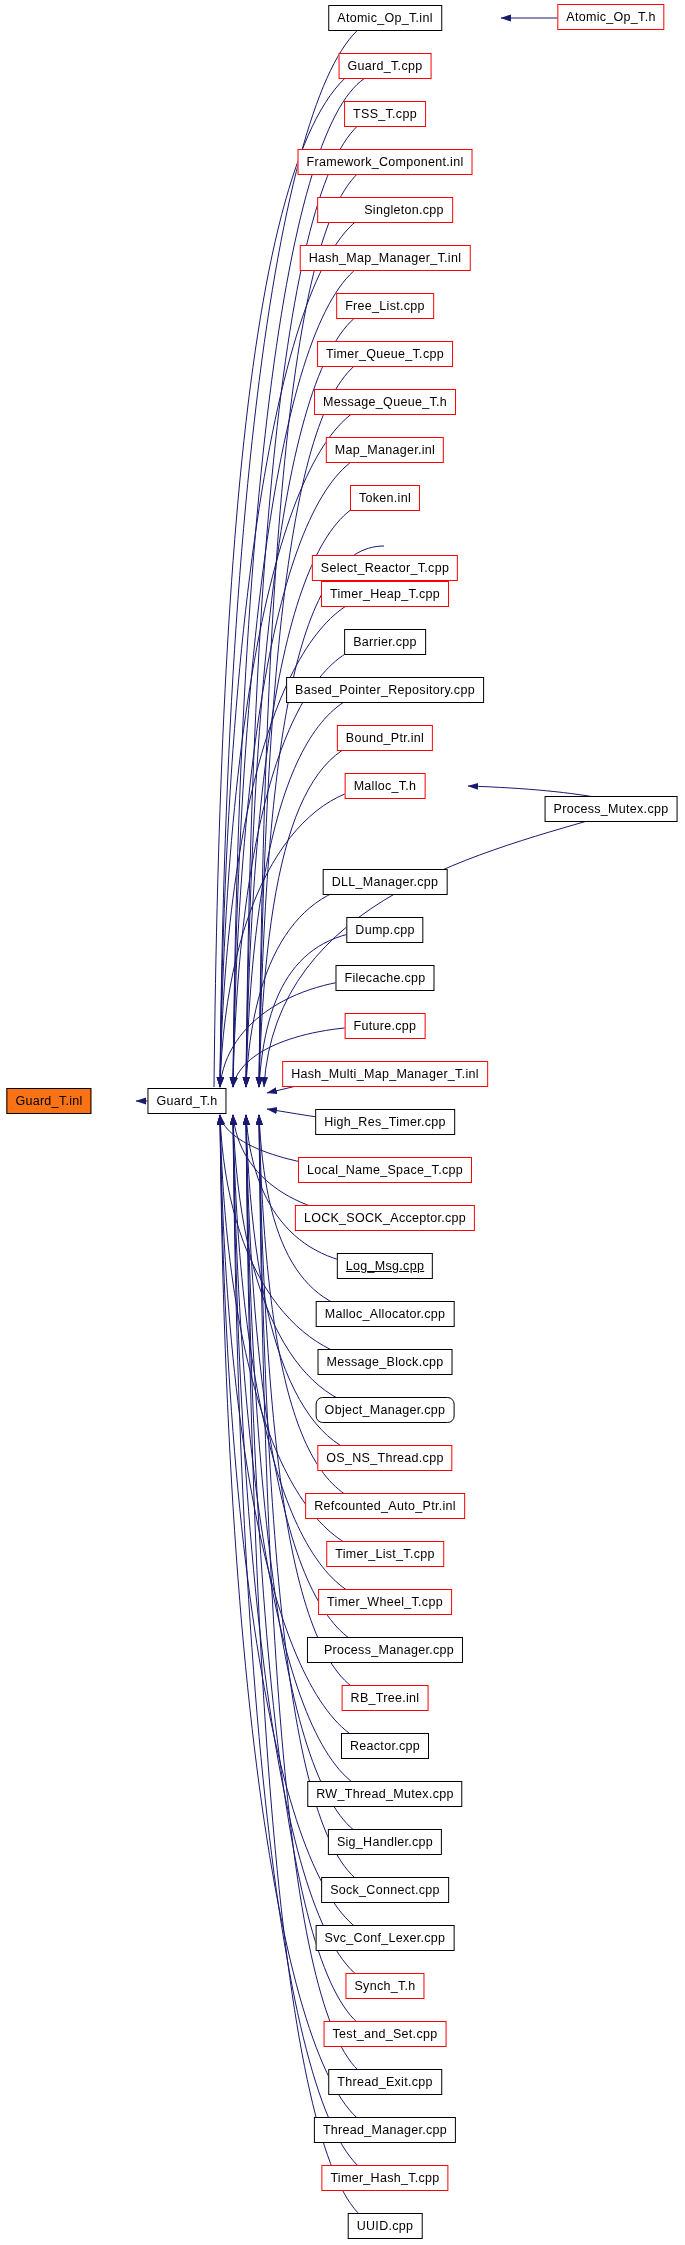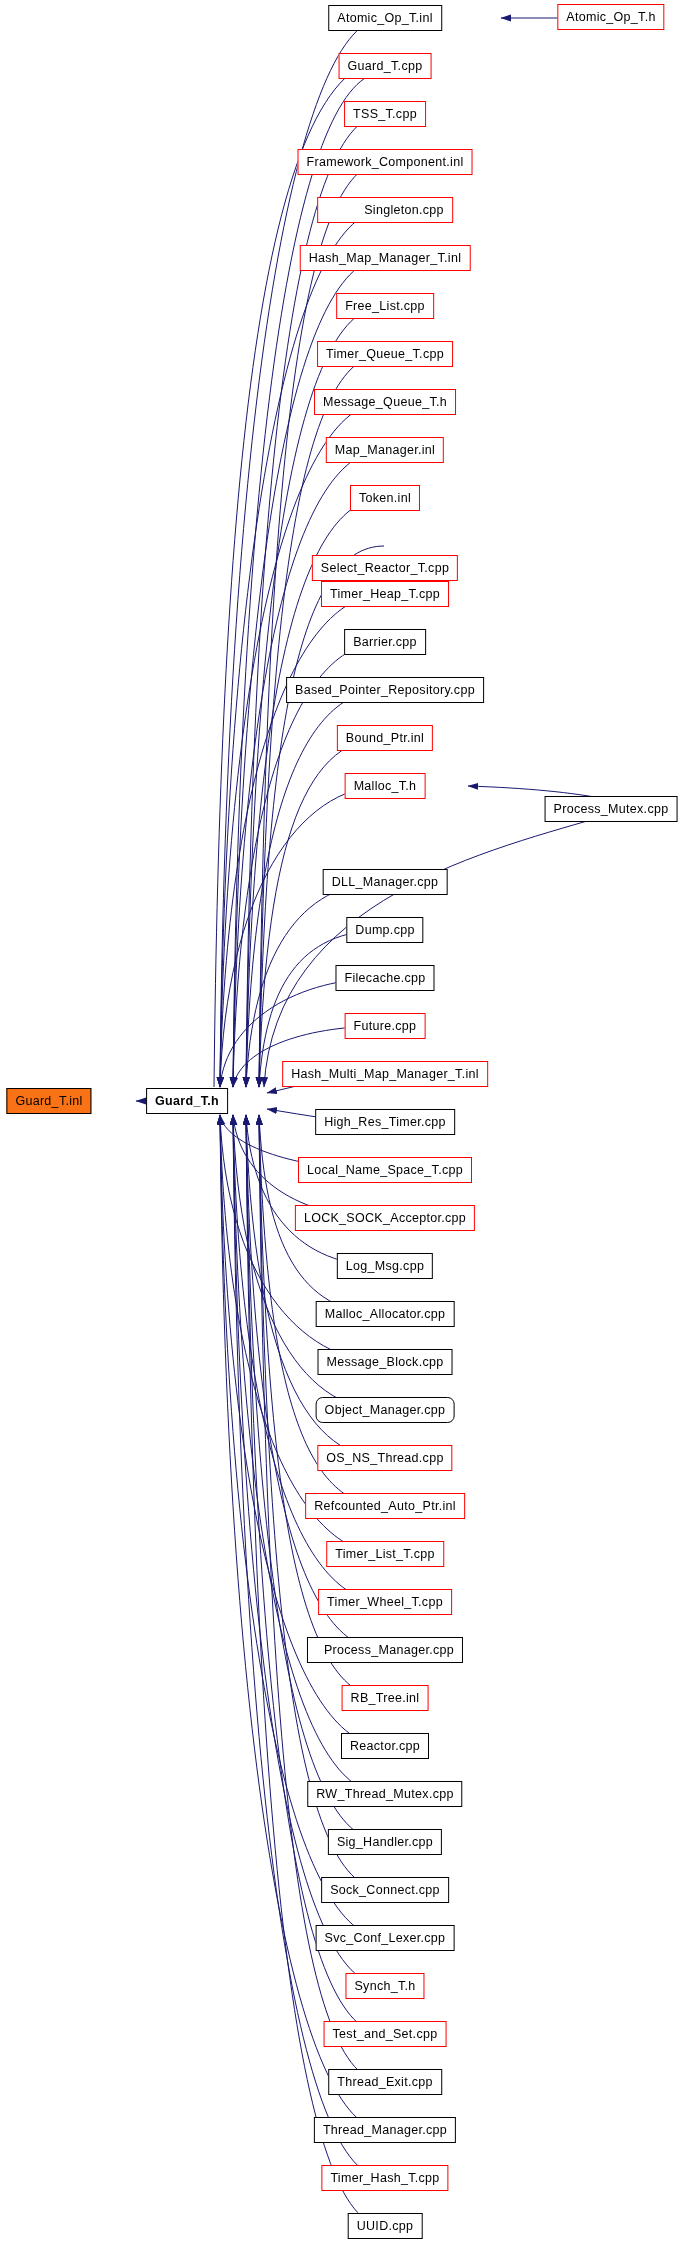--- a/index.html
+++ b/index.html
@@ -87,21 +87,21 @@
         <path d="M 384,2226 C 299,2226 252,1843.5 246,1115" marker-end="url(#arrow)"></path>
         <path d="M 187,1101 L 136,1101" marker-end="url(#arrow)"></path>
         <path d="M 214,1087 C 220,528 255,70 384,59" marker-end="url(#arrow)"></path>
         <path d="M 611,18 L 501,18" marker-end="url(#arrow)"></path>
         <path d="M 611,800 C 571,792 526,788 468,786" marker-end="url(#arrow)"></path>
         <path d="M 611,814 C 491,850 275,897 264,1087" marker-end="url(#arrow)"></path>
       </g>
   </svg>
   <div id="nodes">
       <div class="gnode rootfill" style="left: 49px; top: 1088px;">Guard_T.inl</div>
-      <div class="gnode" style="left: 187px; top: 1088px; font-weight: bold;">Guard_T.h</div>
+      <div class="gnode" style="left: 187px; top: 1088px;">Guard_T.h</div>
       <div class="gnode" style="left: 385px; top: 5px;">Atomic_Op_T.inl</div>
       <div class="gnode red" style="left: 385px; top: 53px;">Guard_T.cpp</div>
       <div class="gnode red" style="left: 385px; top: 101px;">TSS_T.cpp</div>
       <div class="gnode red" style="left: 385px; top: 149px;">Framework_Component.inl</div>
       <div class="gnode red" style="left: 385px; top: 197px; padding-left: 46px;">Singleton.cpp</div>
       <div class="gnode red" style="left: 385px; top: 245px;">Hash_Map_Manager_T.inl</div>
       <div class="gnode red" style="left: 385px; top: 293px;">Free_List.cpp</div>
       <div class="gnode red" style="left: 385px; top: 341px;">Timer_Queue_T.cpp</div>
       <div class="gnode red" style="left: 385px; top: 389px;">Message_Queue_T.h</div>
       <div class="gnode red" style="left: 385px; top: 437px;">Map_Manager.inl</div>
@@ -113,21 +113,21 @@
       <div class="gnode red" style="left: 385px; top: 725px;">Bound_Ptr.inl</div>
       <div class="gnode red" style="left: 385px; top: 773px;">Malloc_T.h</div>
       <div class="gnode" style="left: 385px; top: 869px;">DLL_Manager.cpp</div>
       <div class="gnode" style="left: 385px; top: 917px;">Dump.cpp</div>
       <div class="gnode" style="left: 385px; top: 965px;">Filecache.cpp</div>
       <div class="gnode red" style="left: 385px; top: 1013px;">Future.cpp</div>
       <div class="gnode red" style="left: 385px; top: 1061px;">Hash_Multi_Map_Manager_T.inl</div>
       <div class="gnode" style="left: 385px; top: 1109px;">High_Res_Timer.cpp</div>
       <div class="gnode red" style="left: 385px; top: 1157px;">Local_Name_Space_T.cpp</div>
       <div class="gnode red" style="left: 385px; top: 1205px;">LOCK_SOCK_Acceptor.cpp</div>
-      <div class="gnode" style="left: 385px; top: 1253px;">Log_Msg.cpp</div>
+      <div class="gnode" style="left: 385px; top: 1253px; text-decoration: underline;">Log_Msg.cpp</div>
       <div class="gnode" style="left: 385px; top: 1301px;">Malloc_Allocator.cpp</div>
       <div class="gnode" style="left: 385px; top: 1349px;">Message_Block.cpp</div>
       <div class="gnode" style="left: 385px; top: 1397px; border-radius: 7px;">Object_Manager.cpp</div>
       <div class="gnode red" style="left: 385px; top: 1445px;">OS_NS_Thread.cpp</div>
       <div class="gnode red" style="left: 385px; top: 1493px;">Refcounted_Auto_Ptr.inl</div>
       <div class="gnode red" style="left: 385px; top: 1541px;">Timer_List_T.cpp</div>
       <div class="gnode red" style="left: 385px; top: 1589px;">Timer_Wheel_T.cpp</div>
       <div class="gnode" style="left: 385px; top: 1637px; padding-left: 16px;">Process_Manager.cpp</div>
       <div class="gnode red" style="left: 385px; top: 1685px;">RB_Tree.inl</div>
       <div class="gnode" style="left: 385px; top: 1733px;">Reactor.cpp</div>

